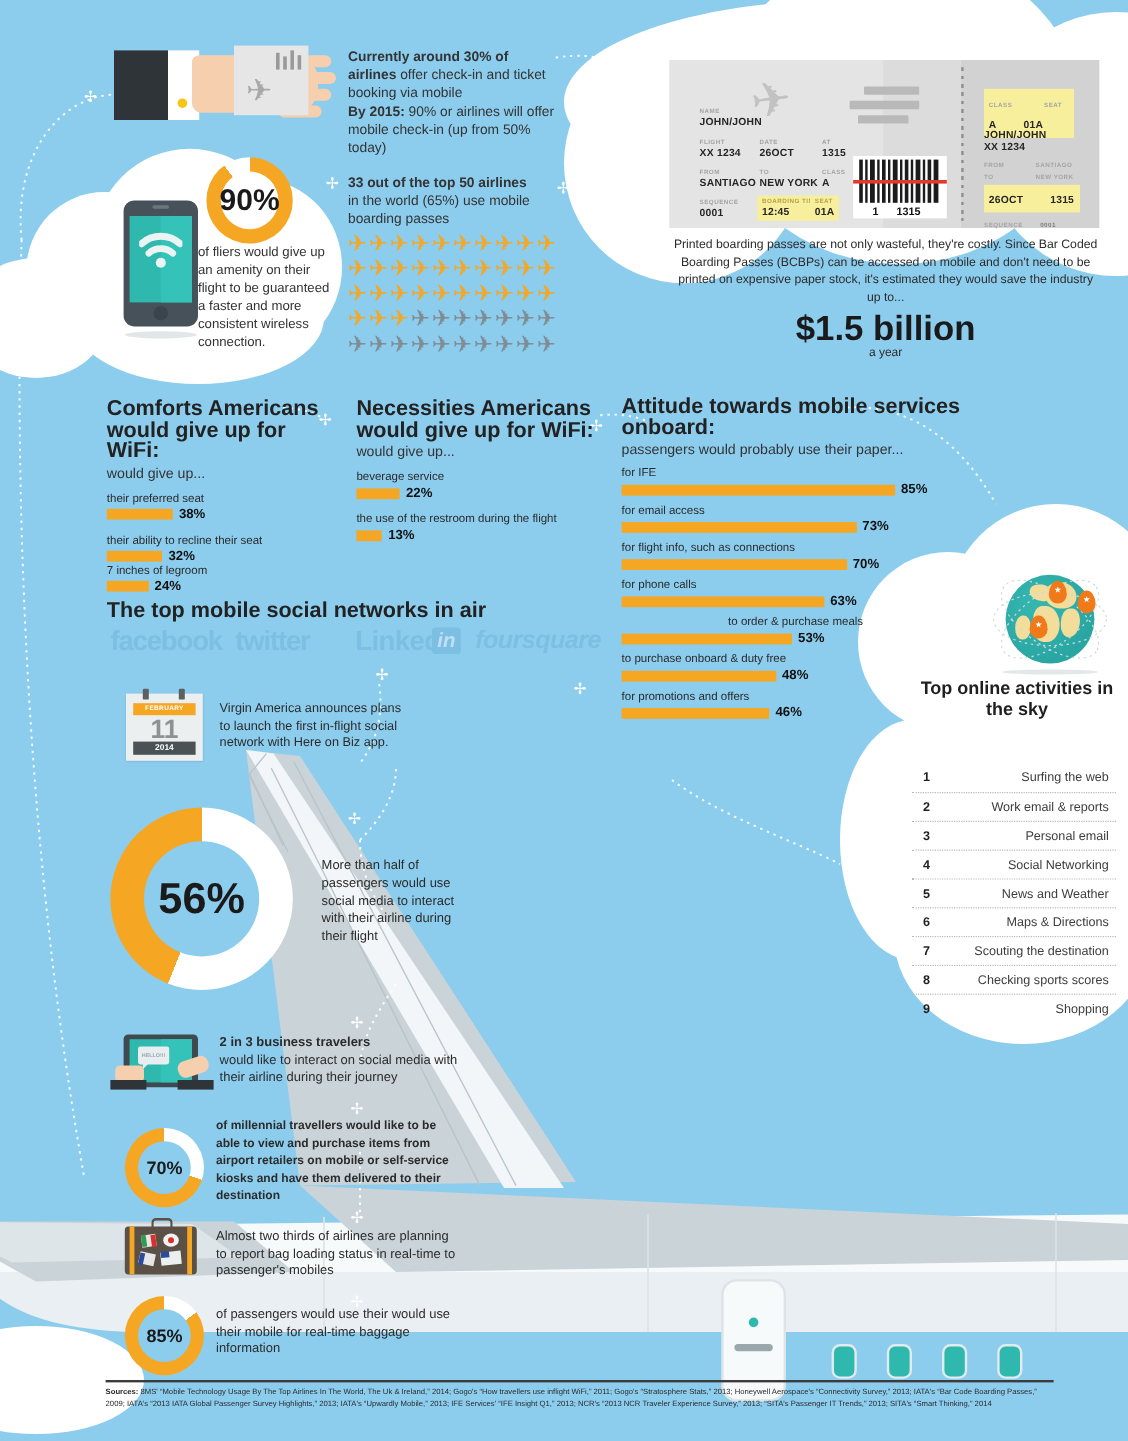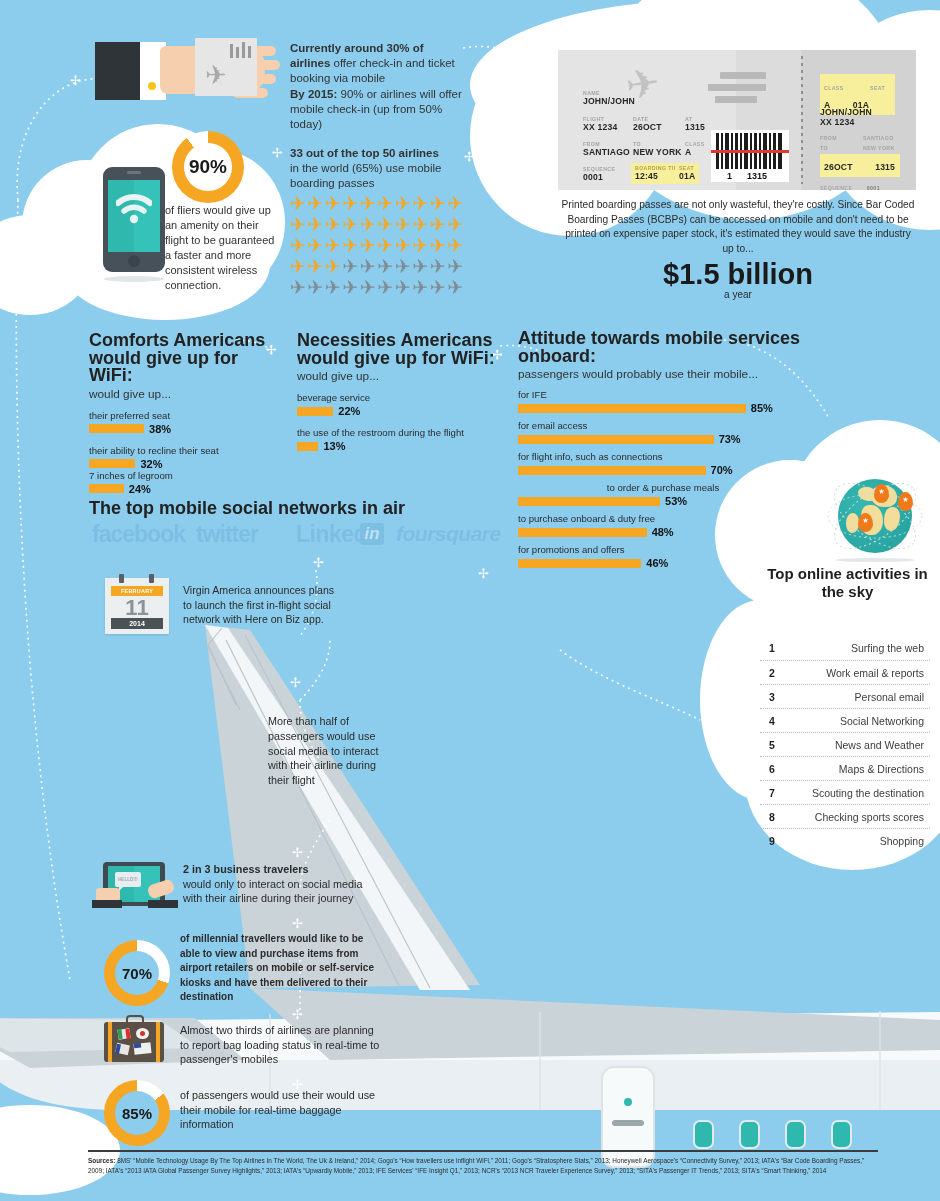--- a/index.html
+++ b/index.html
@@ -252,21 +252,21 @@
       <svg class="abs" style="left:13px; top:26px;" width="36" height="32" viewBox="0 0 36 32">
         <path d="M2,10 A24,24 0 0 1 34,10" stroke="#e9f4f3" stroke-width="6" fill="none" stroke-linecap="round"></path>
         <path d="M8,18 A15,15 0 0 1 28,18" stroke="#e9f4f3" stroke-width="5.5" fill="none" stroke-linecap="round"></path>
         <circle cx="18" cy="26" r="4.2" fill="#e9f4f3"></circle>
       </svg>
     </div>
     <div class="abs" style="left:104px; top:276px; width:60px; height:6px; border-radius:50%; background:rgba(120,140,150,.22);"></div>
 
     <div class="donut" style="left:172px; top:131px; width:72px; height:72px;
                 background:conic-gradient(#f5a623 0deg 324deg, #ffffff 324deg 360deg);">
-      <div class="hole" style="width:48px; height:48px; background:#ffffff; font-size:19px;">90%</div>
+      <div class="hole" style="width:48px; height:48px; background:#ffffff; font-size:25px;">90%</div>
     </div>
 
     <div class="abs" style="left:165px; top:203px; width:110px; font-size:11px; line-height:15px; color:#333;">of fliers would give up an amenity on their flight to be guaranteed a faster and more consistent wireless connection.</div>
   </div>
 
   <div class="abs txt" style="left:290px; top:146px; width:180px;">
     <b>33 out of the top 50 airlines</b><br>
     <span>in the world (65%) use mobile boarding passes</span>
   </div>
   <div class="plane-grid" id="plane-grid">
@@ -470,41 +470,48 @@
           <div class="bar-row">
             <div class="bar-fill" style="width: 21.45px;"></div>
             <div class="bar-val">13%</div>
           </div>
         </div>
       </div>
   </div>
 
   <div class="abs" style="left:518px; top:330px; width:290px;">
     <div class="h-main">Attitude towards mobile services onboard:</div>
-    <div class="h-sub" style="margin-top:2px;">passengers would probably use their mobile...</div>
+    <div class="h-sub" style="margin-top:2px;">passengers would probably use their paper...</div>
     <div id="bars-2" style="margin-top:7px;">
         <div style="margin-bottom: 6px;">
           <div class="bar-label">for IFE</div>
           <div class="bar-row">
             <div class="bar-fill" style="width: 227.8px;"></div>
             <div class="bar-val">85%</div>
           </div>
         </div>
         <div style="margin-bottom: 6px;">
           <div class="bar-label">for email access</div>
           <div class="bar-row">
             <div class="bar-fill" style="width: 195.64px;"></div>
             <div class="bar-val">73%</div>
           </div>
         </div>
         <div style="margin-bottom: 6px;">
           <div class="bar-label">for flight info, such as connections</div>
           <div class="bar-row">
             <div class="bar-fill" style="width: 187.6px;"></div>
             <div class="bar-val">70%</div>
+          </div>
+        </div>
+        <div style="margin-bottom: 6px;">
+          <div class="bar-label">for phone calls</div>
+          <div class="bar-row">
+            <div class="bar-fill" style="width: 168.84px;"></div>
+            <div class="bar-val">63%</div>
           </div>
         </div>
         <div style="margin-bottom: 6px; text-align: center;">
           <div class="bar-label">to order &amp; purchase meals</div>
           <div class="bar-row">
             <div class="bar-fill" style="width: 142.04px;"></div>
             <div class="bar-val">53%</div>
           </div>
         </div>
         <div style="margin-bottom: 6px;">
@@ -533,38 +540,42 @@
 
   <div class="cal">
     <div class="cal-ring" style="left:14px;"></div>
     <div class="cal-ring" style="left:44px;"></div>
     <div class="cal-top">FEBRUARY</div>
     <div class="cal-day">11</div>
     <div class="cal-bot">2014</div>
   </div>
   <div class="abs" style="left:183px; top:583px; width:160px; font-size:10.6px; line-height:14.6px; color:#2b2b2b;">Virgin America announces plans to launch the first in-flight social network with Here on Biz app.</div>
 
+  <div class="donut" style="left:92px; top:673px; width:152px; height:152px;
+              background:conic-gradient(#ffffff 0deg 201.6deg, #f5a623 201.6deg 360deg);">
+    <div class="hole" style="width:96px; height:96px; background:#8ccdee; font-size:36px;">56%</div>
+  </div>
   <div class="abs" style="left:268px; top:714px; width:125px; font-size:10.8px; line-height:14.8px; color:#2b2b2b;">More than half of passengers would use social media to interact with their airline during their flight</div>
 
   <div>
     <div class="tab-dev">
       <div class="tab-scr"></div>
       <div class="abs" style="left:31px; top:4px; width:26px; height:36px; background:#35c3b9;"></div>
       <div class="tab-bub">HELLO!!!</div>
       <div class="abs" style="left:16px; top:24px; width:0; height:0; border-left:5px solid #e8eef0; border-bottom:5px solid transparent;"></div>
     </div>
 
     <div class="abs" style="left:96px; top:888px; width:24px; height:14px; background:#f5cfae; border-radius:4px;"></div>
     <div class="abs" style="left:92px; top:900px; width:30px; height:8px; background:#2f3438;"></div>
     <div class="abs" style="left:148px; top:882px; width:26px; height:14px; background:#f5cfae; border-radius:6px; transform:rotate(-18deg);"></div>
     <div class="abs" style="left:148px; top:900px; width:30px; height:8px; background:#2f3438;"></div>
   </div>
   <div class="abs" style="left:183px; top:862px; width:200px; font-size:10.8px; line-height:14.6px; color:#2b2b2b;">
     <b>2 in 3 business travelers</b><br>
-    <span>would only to interact on social media with their airline during their journey</span>
+    <span>would like to interact on social media with their airline during their journey</span>
   </div>
 
   <div class="donut" style="left:104px; top:940px; width:66px; height:66px;
               background:conic-gradient(#ffffff 0deg 108deg, #f5a623 108deg 360deg);">
     <div class="hole" style="width:44px; height:44px; background:#8ccdee; font-size:15px;">70%</div>
   </div>
   <div class="abs" style="left:180px; top:932px; width:205px; font-size:10px; line-height:14.6px; color:#2b2b2b;font-weight:bold;">of millennial travellers would like to be able to view and purchase items from airport retailers on mobile or self-service kiosks and have them delivered to their destination</div>
 
   <div>
     <div class="case">

